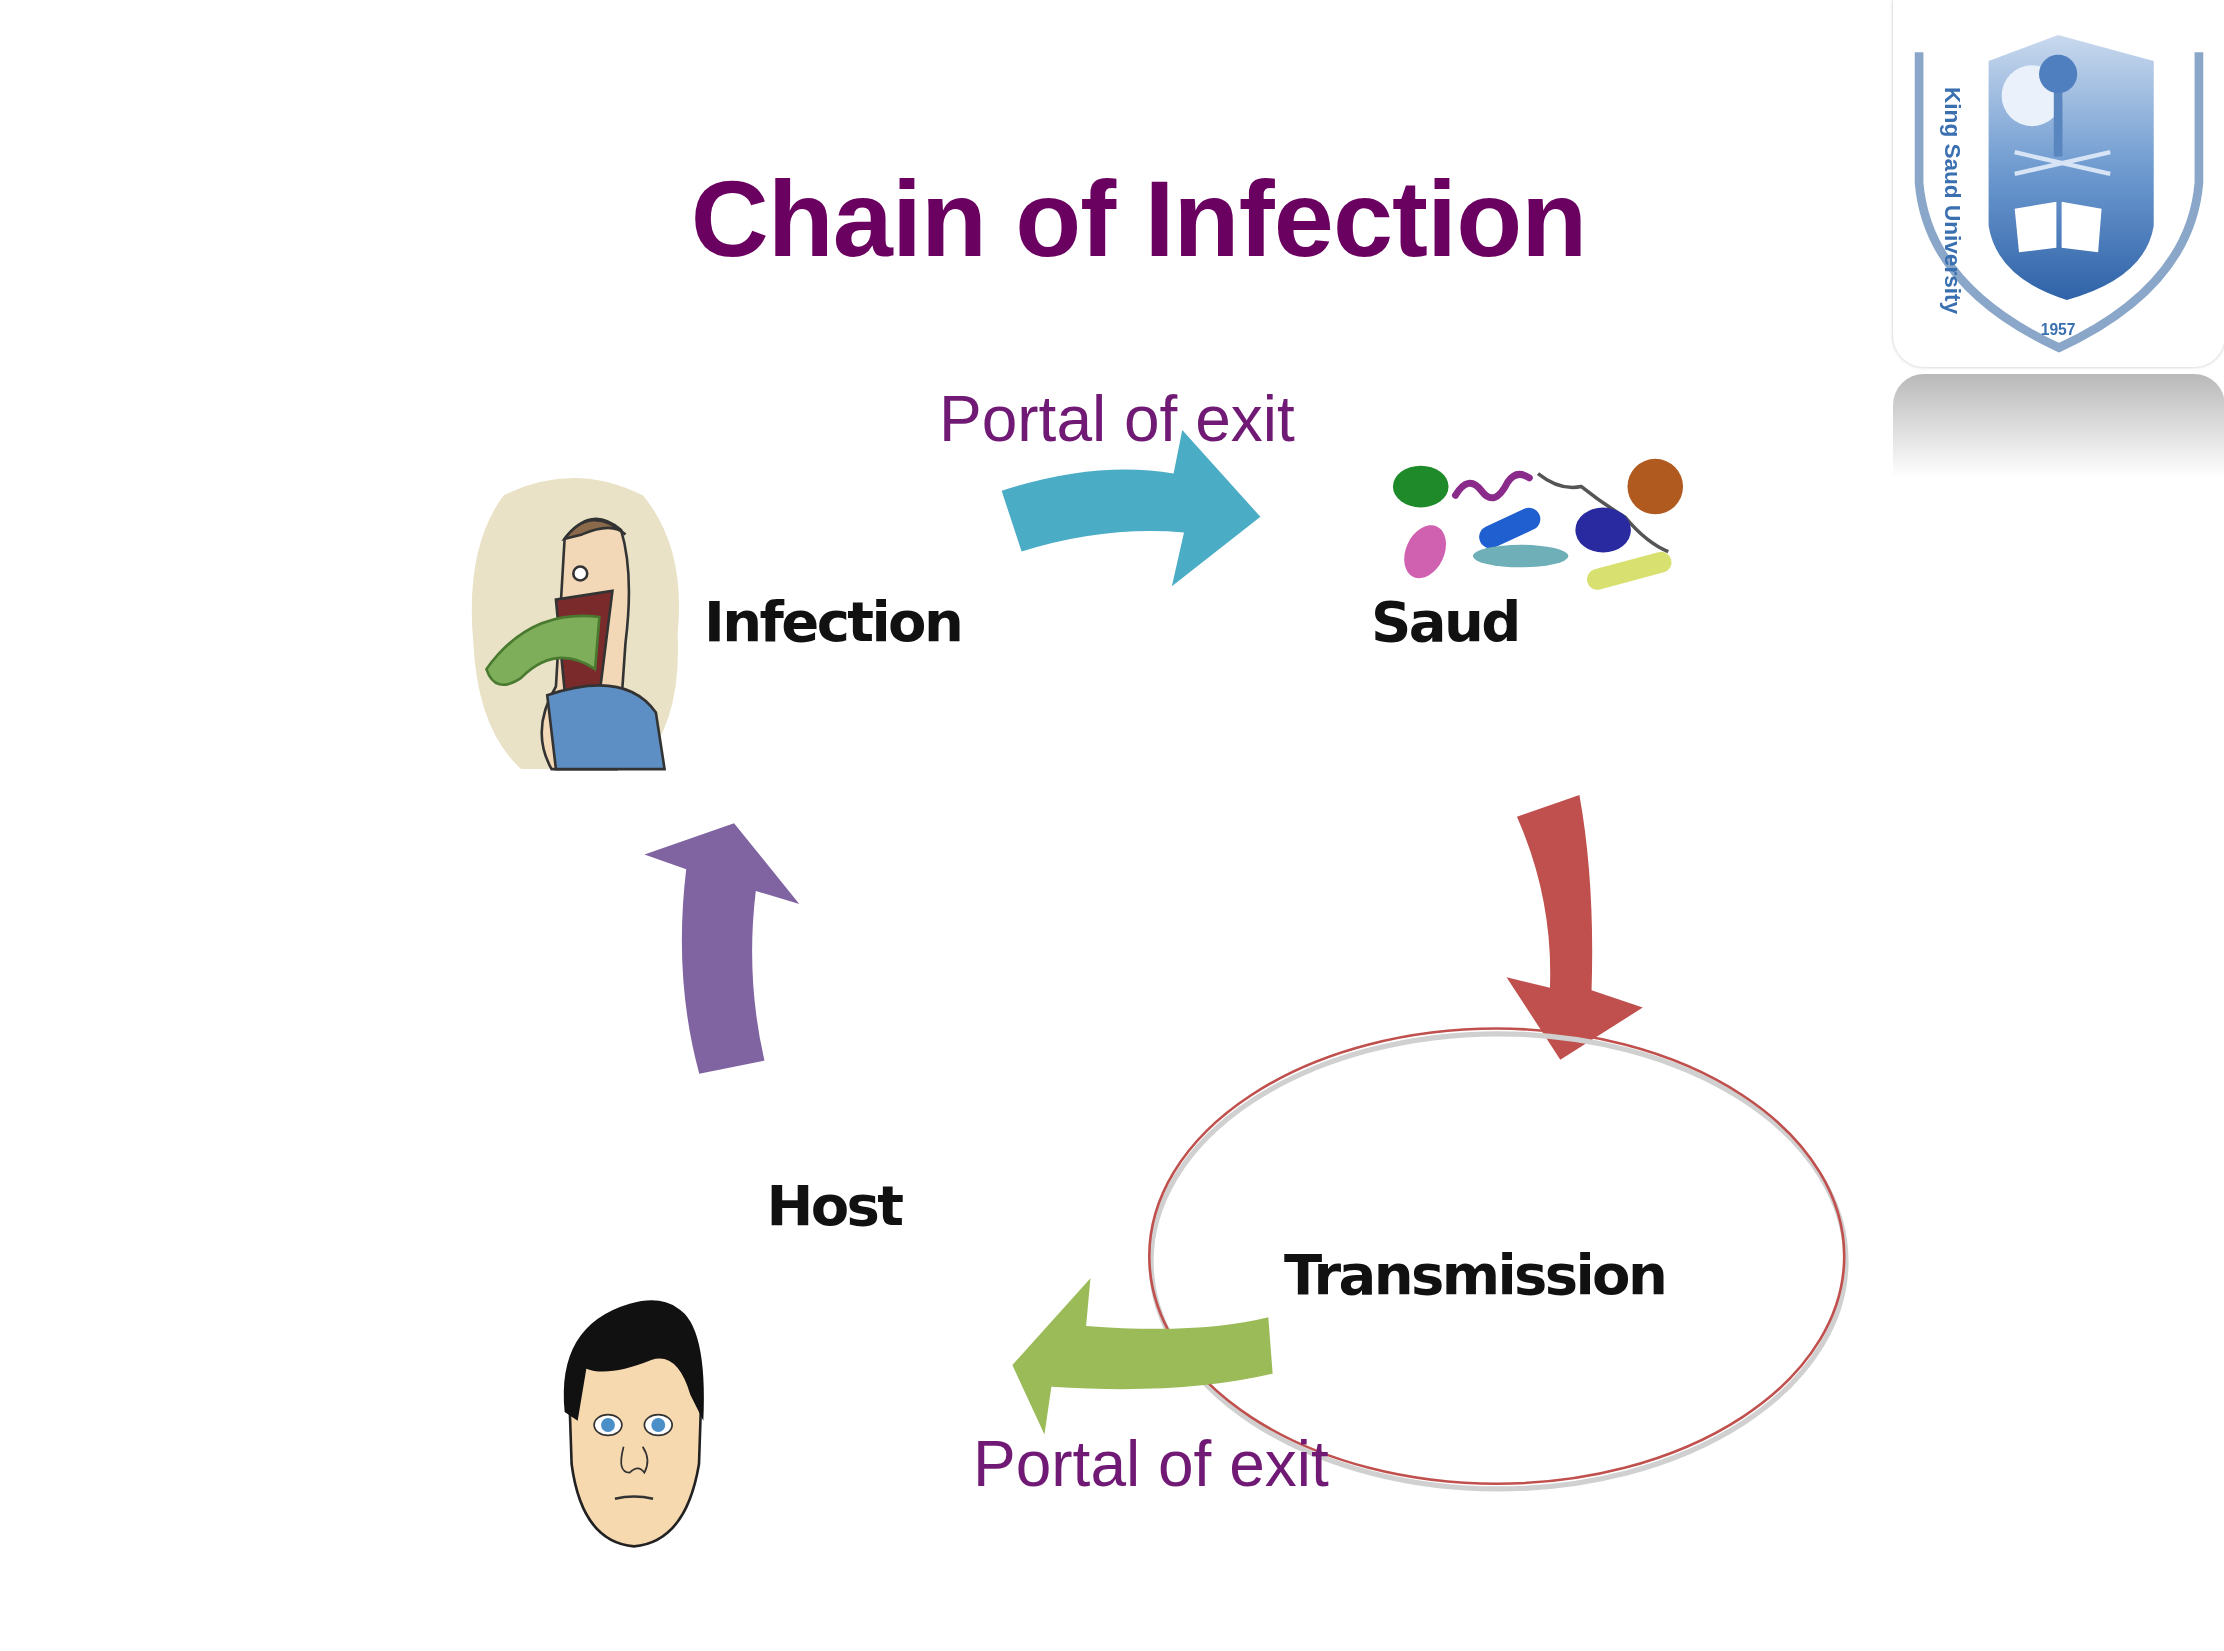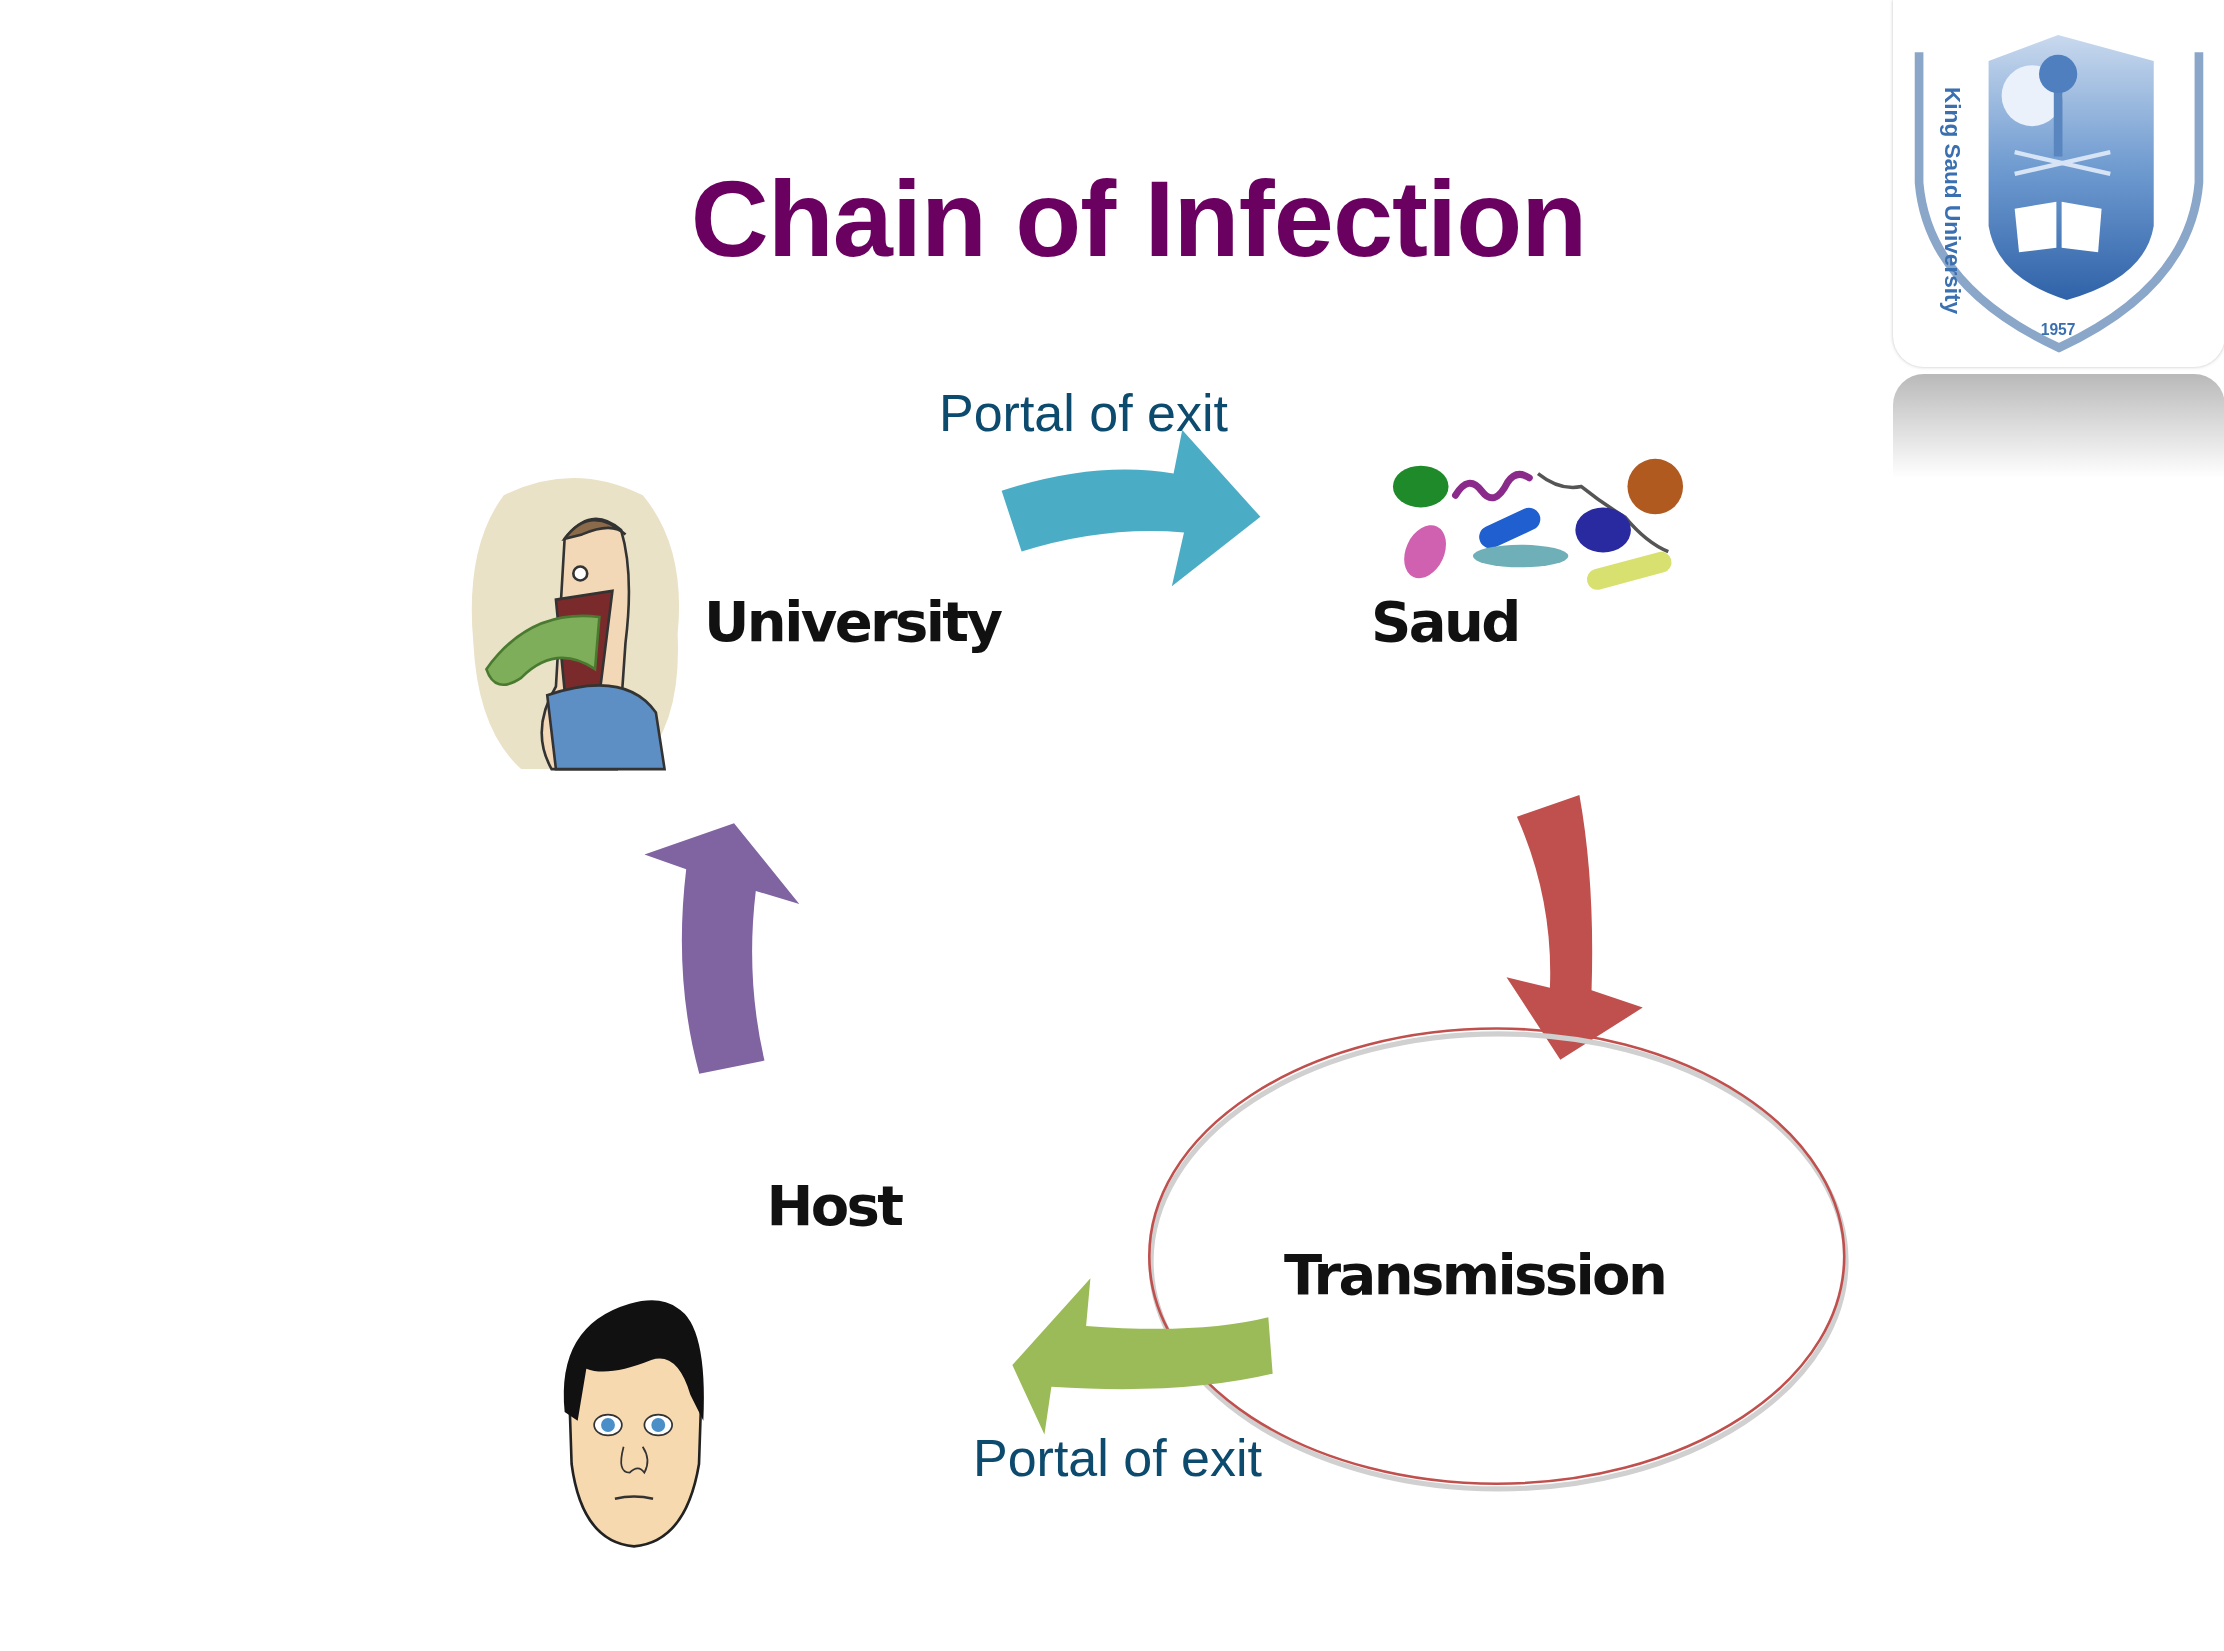--- a/index.html
+++ b/index.html
@@ -1,19 +1,19 @@
 <!DOCTYPE html>
 <html style="font-size:14px"><head>
 <meta charset="utf-8">
 <style>
   html, body { margin:0; padding:0; background:#ffffff; }
   body { width:2225px; height:1651px; position:relative; overflow:hidden; font-family:"Liberation Sans", sans-serif; }
   .abs { position:absolute; }
   #title { left:0; width:2277px; top:165px; text-align:center; font-size:108px; font-weight:bold; color:#6a0060; line-height:1; letter-spacing:-0.9px; }
-  .portal { font-size:52px; color:#0c4a6e; line-height:1; white-space:nowrap; }
+  .portal { font-size:64px; color:#701a75; line-height:1; white-space:nowrap; }
   .node-label { font-family:"DejaVu Sans", sans-serif; font-weight:bold; font-size:56px; color:#111; line-height:1.12; letter-spacing:-2.6px; white-space:nowrap; }
   #label-portal-exit { left:939px; top:387px; }
   #label-portal-entry { left:973px; top:1432px; }
   #label-reservoir { left:704px; top:591px; }
   #label-agent { left:1371px; top:591px; }
   #label-transmission { left:1284px; top:1244px; }
   #label-host { left:660px; top:1175px; width:348px; text-align:center; }
   svg { position:absolute; overflow:visible; }
   #logo-box { left:1893px; top:0; width:332px; height:367px; border-radius:0 0 31px 31px; background:#fff; box-shadow:0 0 3.5px rgba(0,0,0,0.25); overflow:hidden; }
   #logo-reflection { left:1893px; top:374px; width:332px; height:104px; border-radius:31px 31px 0 0; background:linear-gradient(#b9b9b9, rgba(255,255,255,0)); }
@@ -55,21 +55,21 @@
 
 <svg style="left:469px;top:469px;" width="226" height="309" viewBox="0 0 260 355">
   <path d="M40 30 Q120 -10 200 30 Q250 90 240 190 Q245 300 190 345 L60 345 Q10 300 5 200 Q-5 90 40 30 Z" fill="#e9e2c6"></path>
   <path d="M110 80 Q140 40 175 70 Q190 120 180 200 L170 345 L95 345 Q70 300 100 250 Z" fill="#f3d8b8" stroke="#333" stroke-width="3"></path>
   <path d="M110 80 Q140 40 180 75 Q165 60 130 75 Z" fill="#8a6a4a" stroke="#333" stroke-width="3"></path>
   <circle cx="128" cy="120" r="8" fill="#fff" stroke="#333" stroke-width="3"></circle>
   <path d="M100 150 L165 140 L150 260 L110 255 Z" fill="#7a2a2a" stroke="#333" stroke-width="3"></path>
   <path d="M150 170 Q70 160 20 230 Q30 260 60 240 Q100 200 145 230 Z" fill="#7fae5a" stroke="#4a7a30" stroke-width="3"></path>
   <path d="M90 260 Q180 230 215 280 L225 345 L100 345 Z" fill="#5d8fc4" stroke="#333" stroke-width="3"></path>
 </svg>
-<div id="label-reservoir" class="abs node-label">University</div>
+<div id="label-reservoir" class="abs node-label">Infection</div>
 
 <svg style="left:1386px;top:456px;" width="304" height="148" viewBox="0 0 350 170">
   <ellipse cx="40" cy="35" rx="32" ry="24" fill="#1f8a2a"></ellipse>
   <path d="M80 45 Q95 20 110 40 Q125 60 140 30 Q150 15 165 25" fill="none" stroke="#8a2a8a" stroke-width="8" stroke-linecap="round"></path>
   <rect x="105" y="70" width="75" height="26" rx="13" transform="rotate(-25 142 83)" fill="#1f5fd0"></rect>
   <path d="M175 20 Q200 40 225 35 Q250 55 275 70 Q300 100 325 110" fill="none" stroke="#555" stroke-width="4"></path>
   <circle cx="310" cy="35" r="32" fill="#b05a20"></circle>
   <ellipse cx="250" cy="85" rx="32" ry="26" fill="#2a2aa0"></ellipse>
   <ellipse cx="45" cy="110" rx="22" ry="32" transform="rotate(25 45 110)" fill="#d060b0"></ellipse>
   <ellipse cx="155" cy="115" rx="55" ry="13" fill="#6fb0b8"></ellipse>

